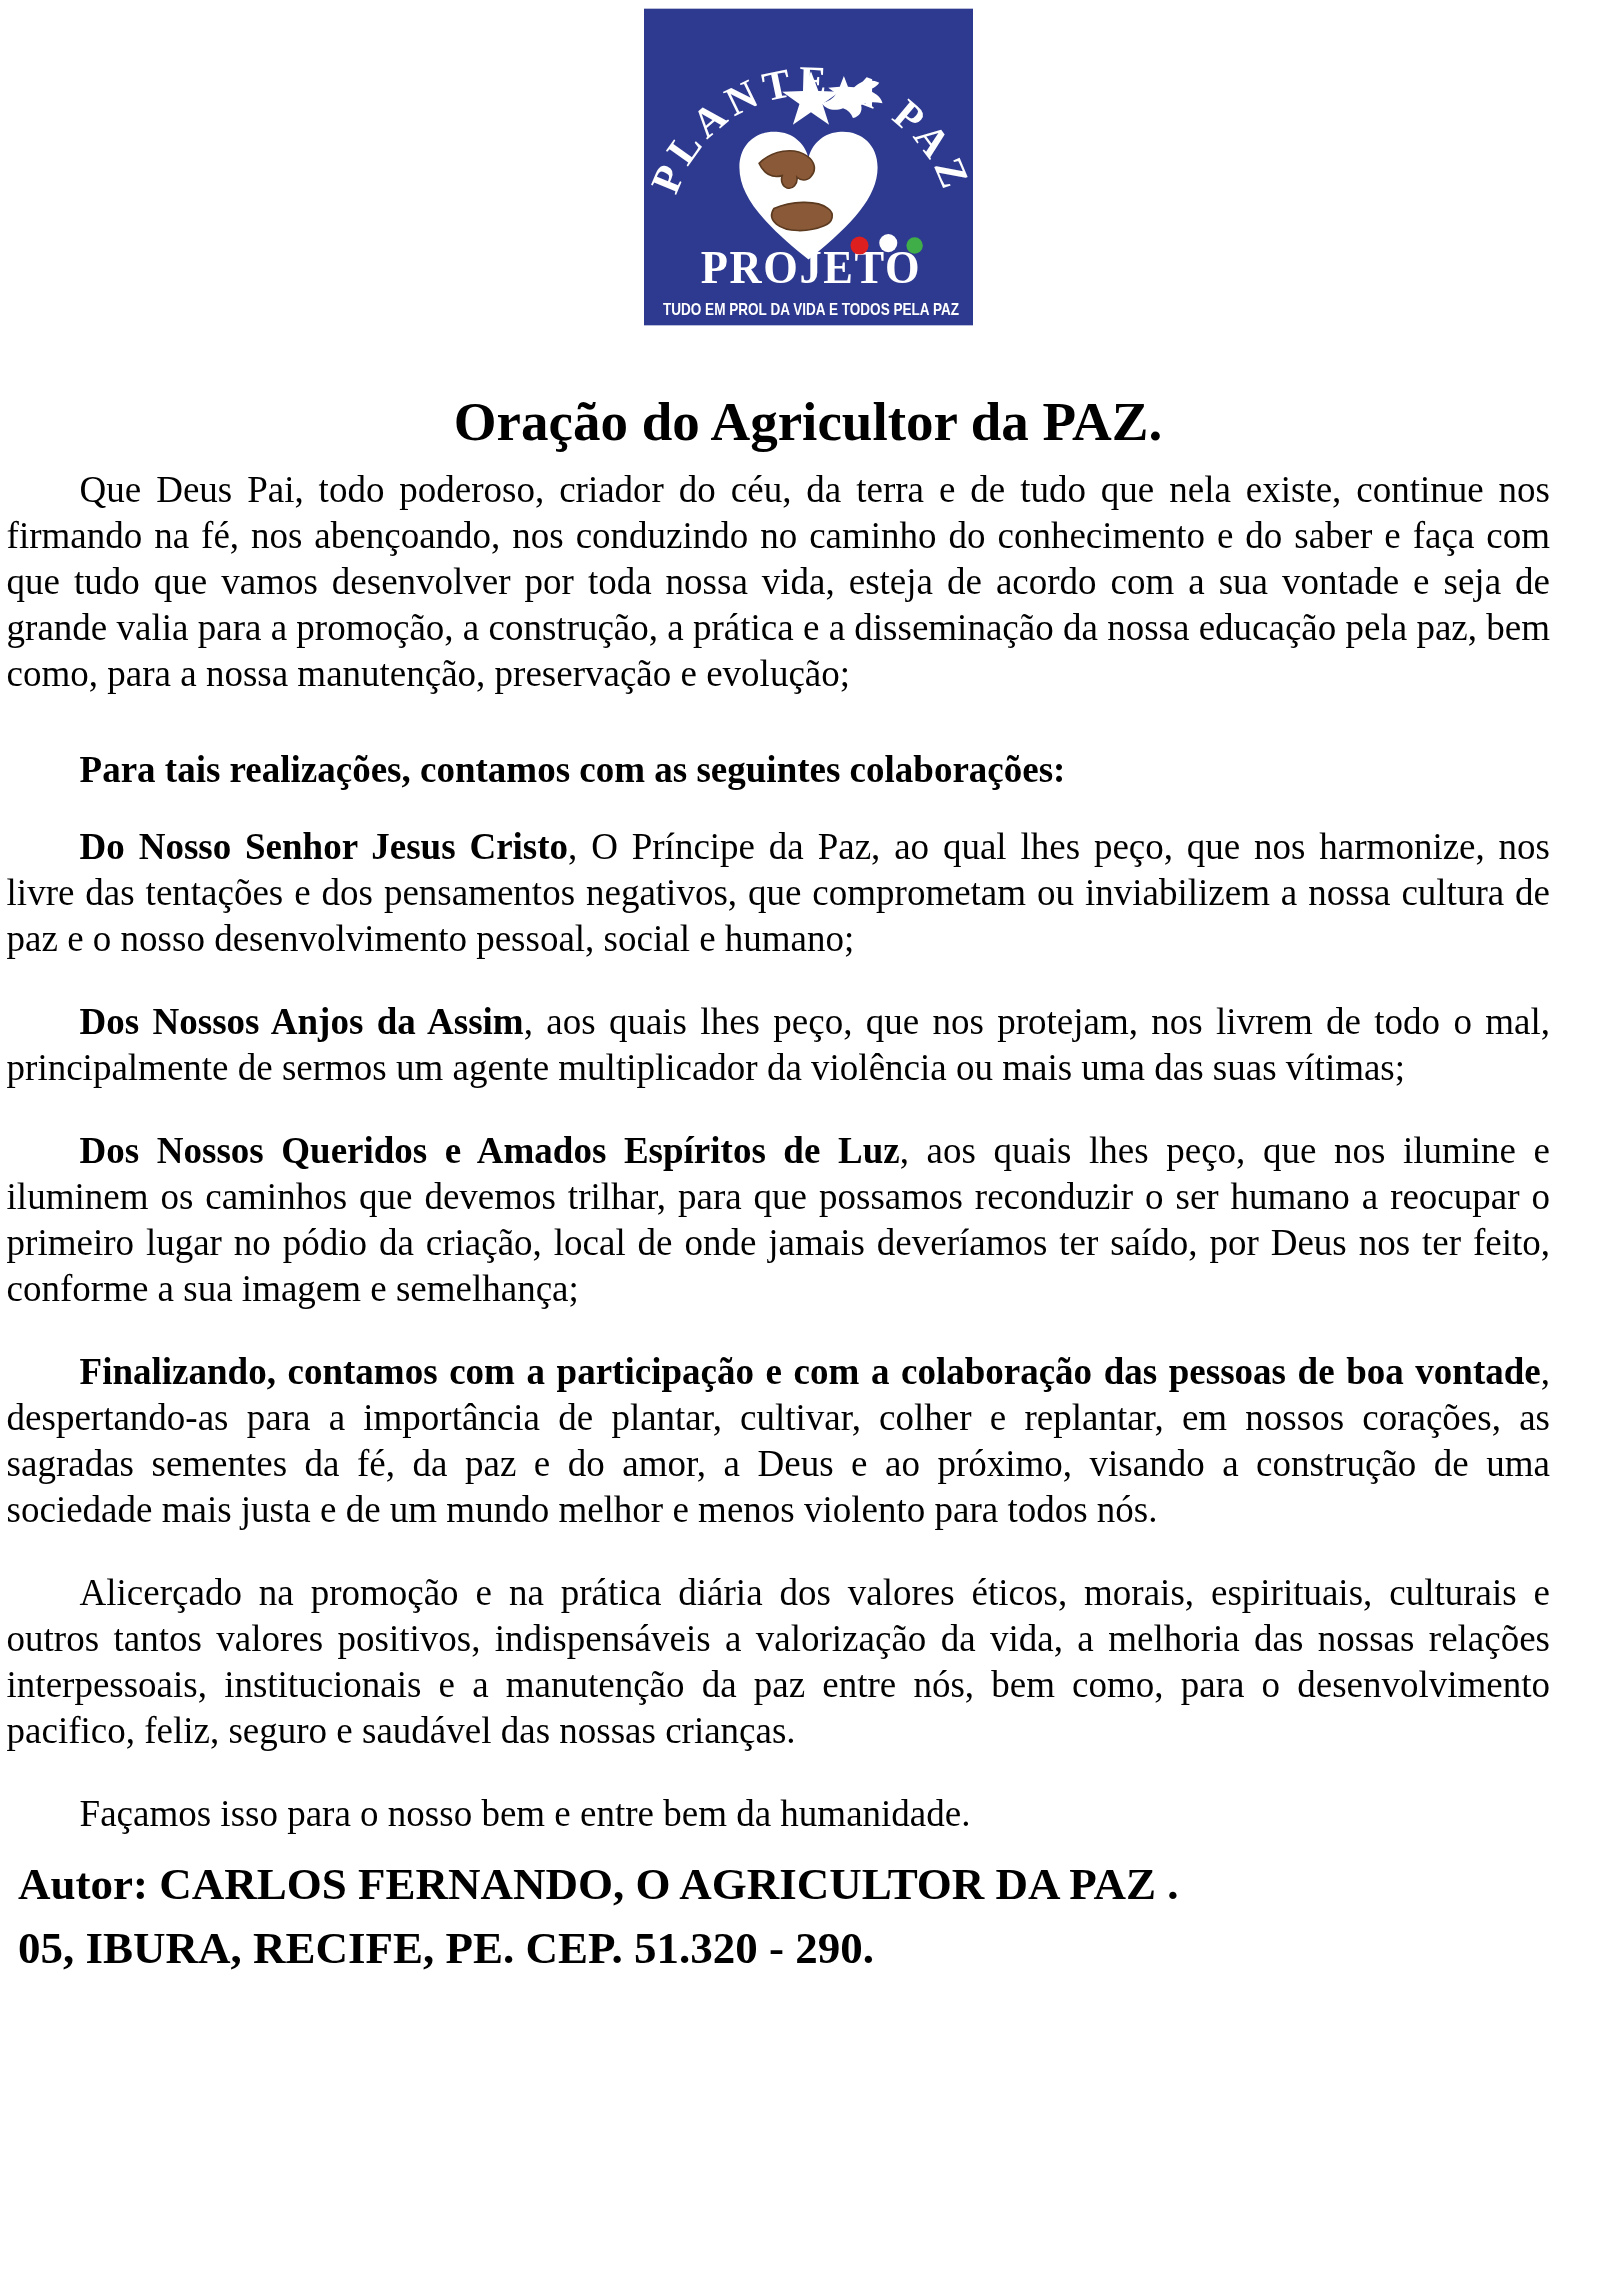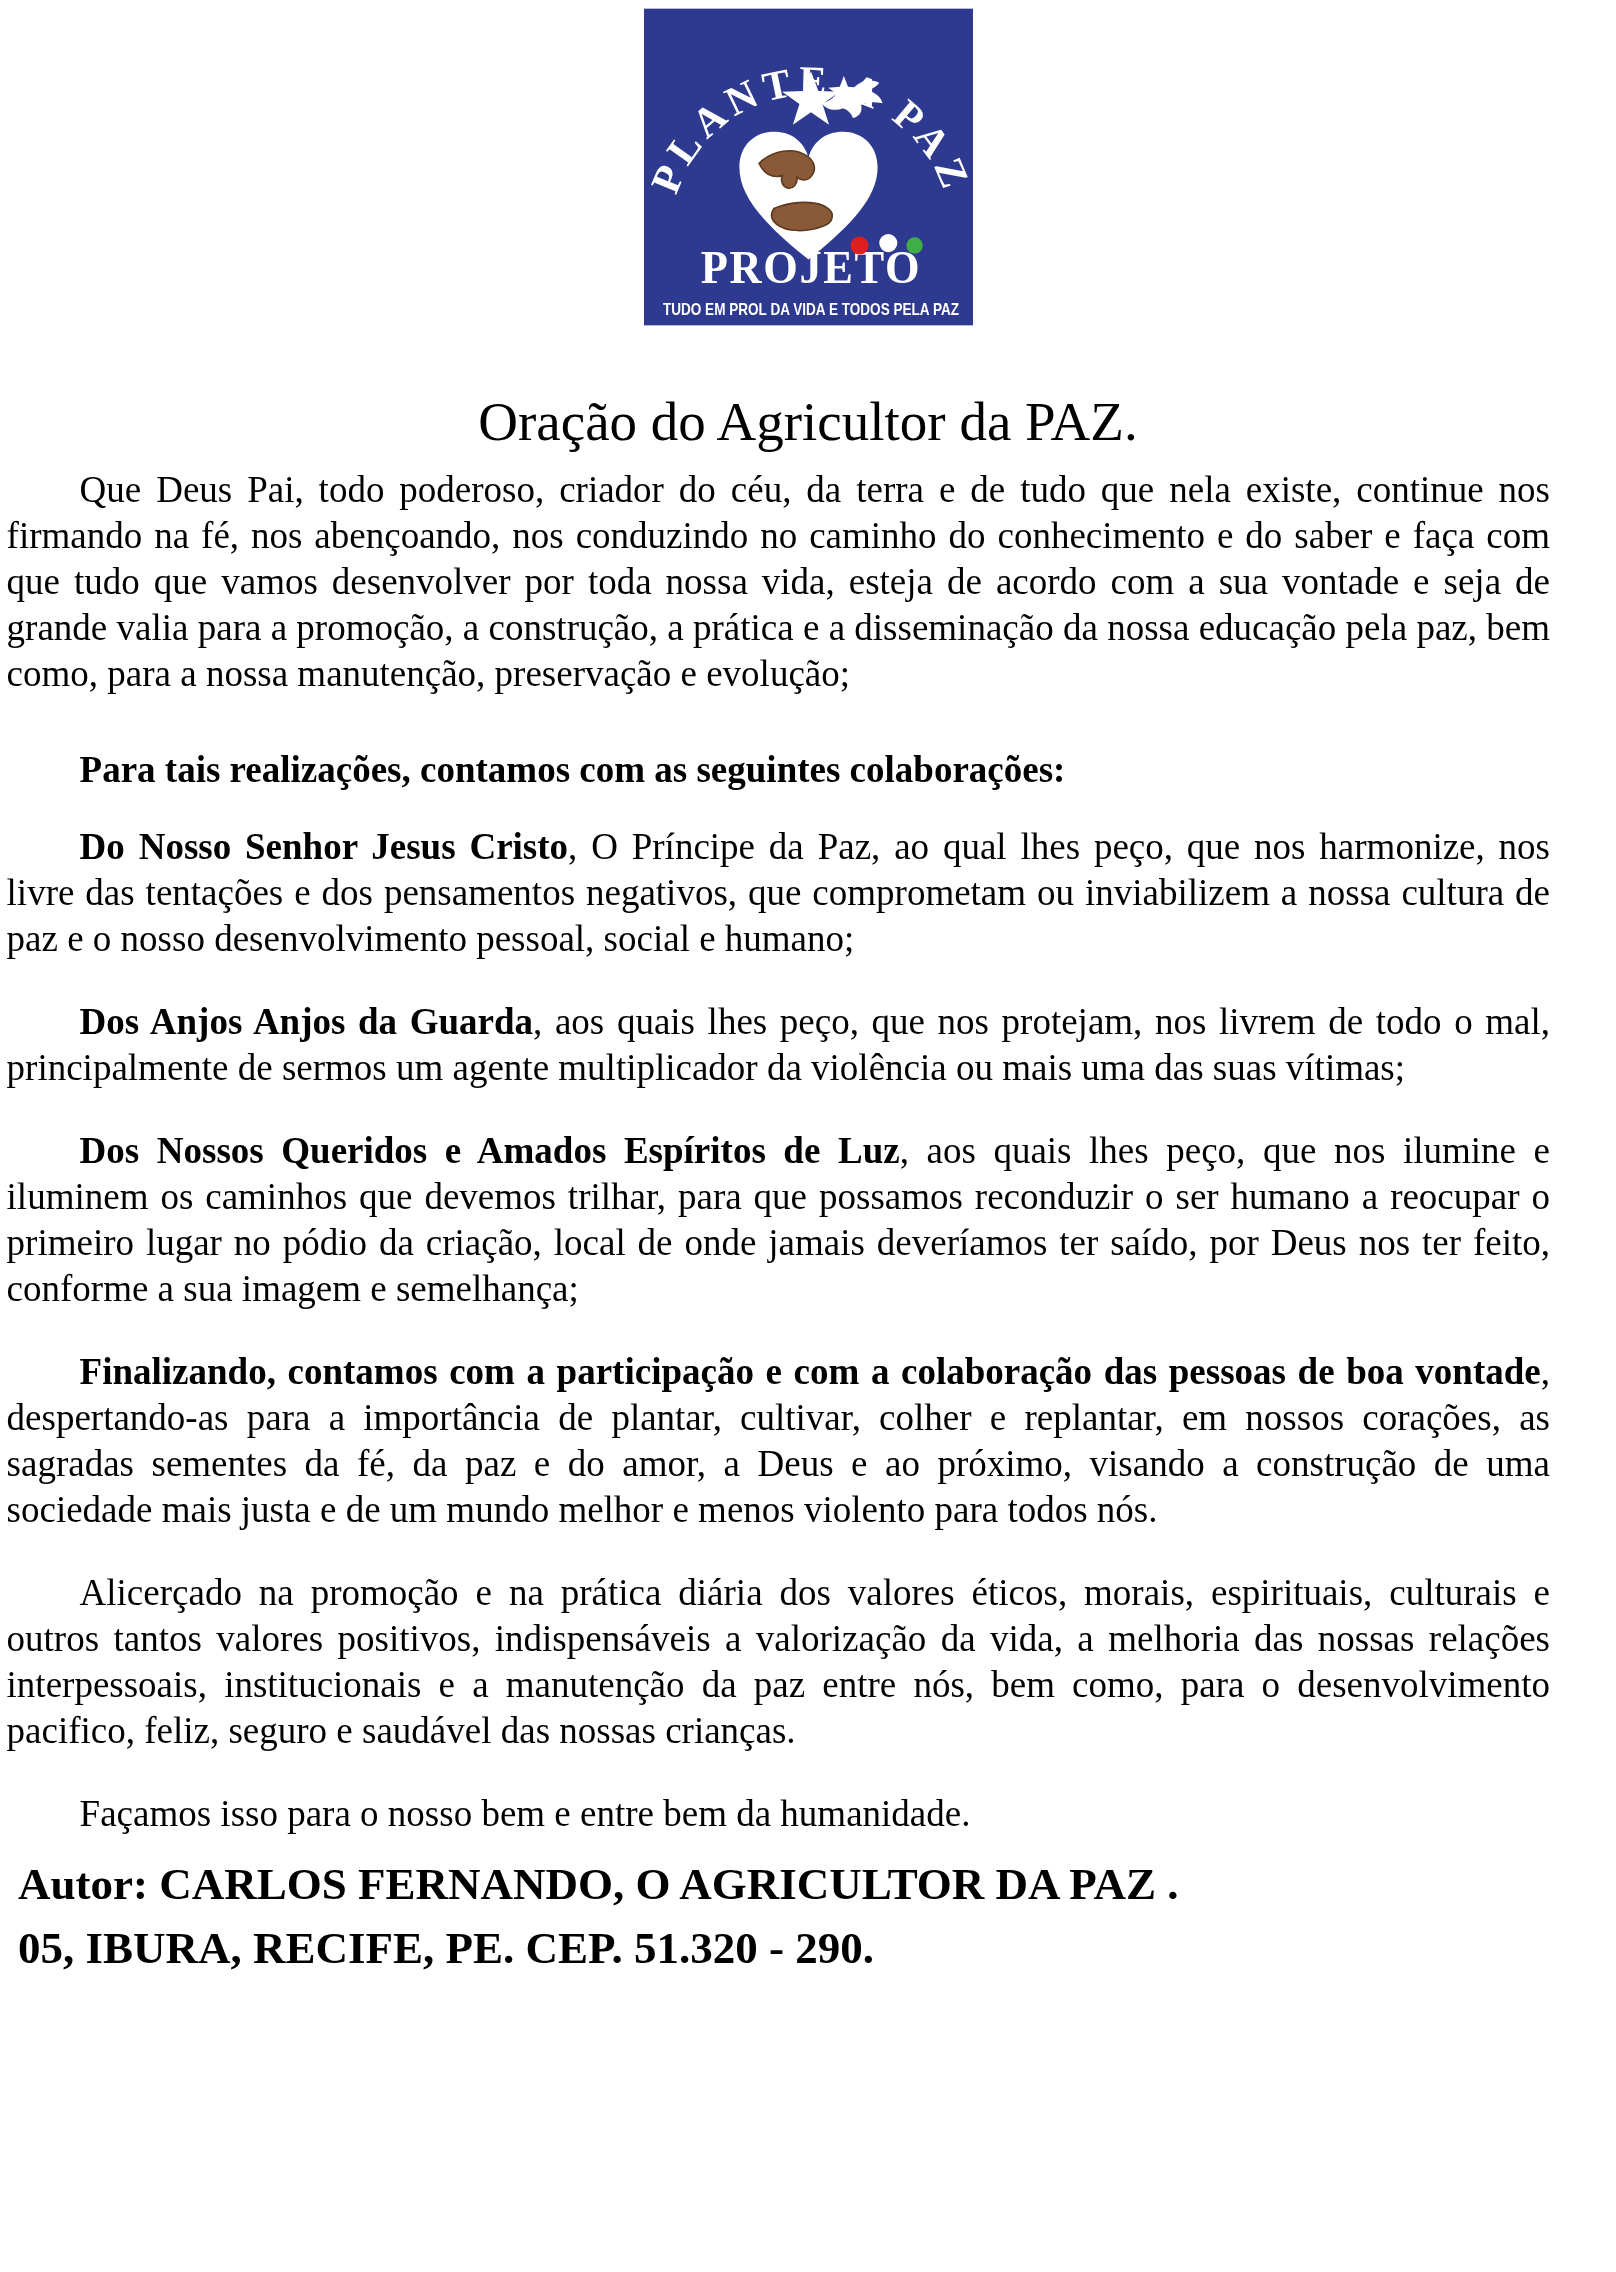--- a/index.html
+++ b/index.html
@@ -5,21 +5,21 @@
   html,body { margin:0; padding:0; background:#ffffff; }
   .page {
     width:1616px; height:2273px; background:#ffffff; color:#000;
     font-family:"Liberation Serif", serif; position:relative; overflow:hidden;
   }
   
   .logo-wrap { width:329px; margin:8.3px auto 0 auto; }
   .logo-wrap svg { display:block; width:329px; height:318px; }
   
   .doc-title {
-    text-align:center; font-weight:normal; font-size:55px; line-height:63px;
+    text-align:center; font-weight:bold; font-size:55px; line-height:63px;
     margin:64px 0 0 0;
   }
   
   .content {
     margin:14px 0 0 0; padding:0 66px 0 6.6px;
     font-size:37px; line-height:46px; text-align:justify;
   }
   .content p { margin:0; text-indent:73px; }
   .content p.sp-s  { margin-top:37px; }
   .content p.sp-m  { margin-top:50px; }
@@ -75,21 +75,21 @@
       <text x="203" y="372" text-anchor="middle" font-family="Liberation Sans, sans-serif" font-weight="bold" font-size="21" fill="#ffffff" textLength="360" lengthAdjust="spacingAndGlyphs">TUDO EM PROL DA VIDA E TODOS PELA PAZ</text>
     </svg>
   </div>
 
   <h1 class="doc-title">Oração do Agricultor da PAZ.</h1>
 
   <div class="content">
     <p><strong></strong><span>Que Deus Pai, todo poderoso, criador do céu, da terra e de tudo que nela existe, continue nos firmando na fé, nos abençoando, nos conduzindo no caminho do conhecimento e do saber e faça com que tudo que vamos desenvolver por toda nossa vida, esteja de acordo com a sua vontade e seja de grande valia para a promoção, a construção, a prática e a disseminação da nossa educação pela paz, bem como, para a nossa manutenção, preservação e evolução;</span></p>
     <p class="sp-m"><strong>Para tais realizações, contamos com as seguintes colaborações:</strong><span></span></p>
     <p class="sp-h"><strong>Do Nosso Senhor Jesus Cristo</strong><span>, O Príncipe da Paz, ao qual lhes peço, que nos harmonize, nos livre das tentações e dos pensamentos negativos, que comprometam ou inviabilizem a nossa cultura de paz e o nosso desenvolvimento pessoal, social e humano;</span></p>
-    <p class="sp-s"><strong>Dos Anjos Anjos da Guarda</strong><span>, aos quais lhes peço, que nos protejam, nos livrem de todo o mal, principalmente de sermos um agente multiplicador da violência ou mais uma das suas vítimas;</span></p>
+    <p class="sp-s"><strong>Dos Nossos Anjos da Assim</strong><span>, aos quais lhes peço, que nos protejam, nos livrem de todo o mal, principalmente de sermos um agente multiplicador da violência ou mais uma das suas vítimas;</span></p>
     <p class="sp-s"><strong>Dos Nossos Queridos e Amados Espíritos de Luz</strong><span>, aos quais lhes peço, que nos ilumine e iluminem os caminhos que devemos trilhar, para que possamos reconduzir o ser humano a reocupar o primeiro lugar no pódio da criação, local de onde jamais deveríamos ter saído, por Deus nos ter feito, conforme a sua imagem e semelhança;</span></p>
     <p class="sp-s"><strong>Finalizando, contamos com a participação e com a colaboração das pessoas de boa vontade</strong><span>, despertando-as para a importância de plantar, cultivar, colher e replantar, em nossos corações, as sagradas sementes da fé, da paz e do amor, a Deus e ao próximo, visando a construção de uma sociedade mais justa e de um mundo melhor e menos violento para todos nós.</span></p>
     <p class="sp-s"><strong></strong><span>Alicerçado na promoção e na prática diária dos valores éticos, morais, espirituais, culturais e outros tantos valores positivos, indispensáveis a valorização da vida, a melhoria das nossas relações interpessoais, institucionais e a manutenção da paz entre nós, bem como, para o desenvolvimento pacifico, feliz, seguro e saudável das nossas crianças.</span></p>
     <p class="sp-s"><strong></strong><span>Façamos isso para o nosso bem e entre bem da humanidade.</span></p>
   </div>
 
   <div class="footer">
     <div class="line">Autor: CARLOS FERNANDO, O AGRICULTOR DA PAZ .</div>
     <div class="line">05, IBURA, RECIFE, PE. CEP. 51.320 - 290.</div>
   </div>

